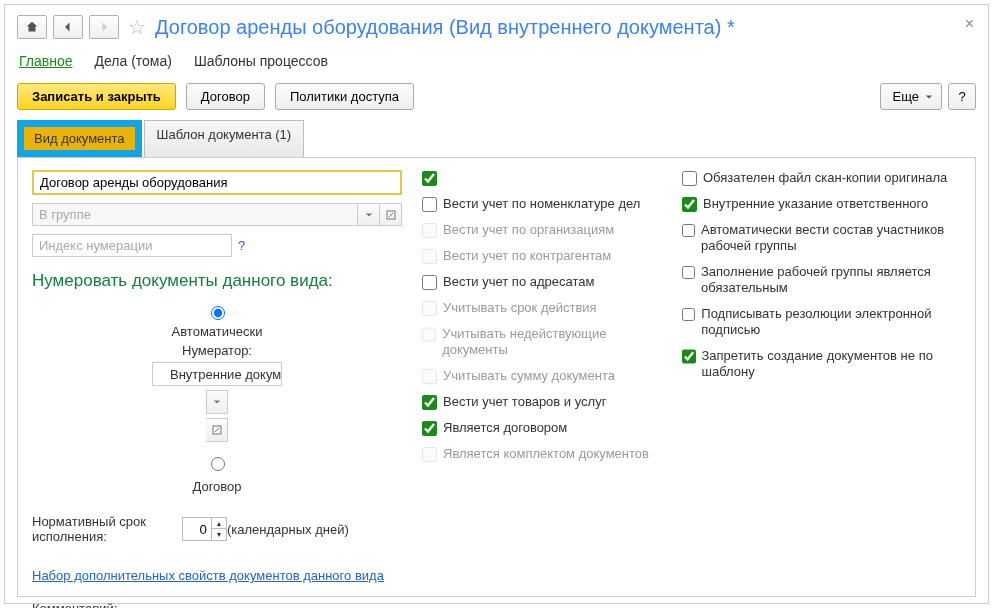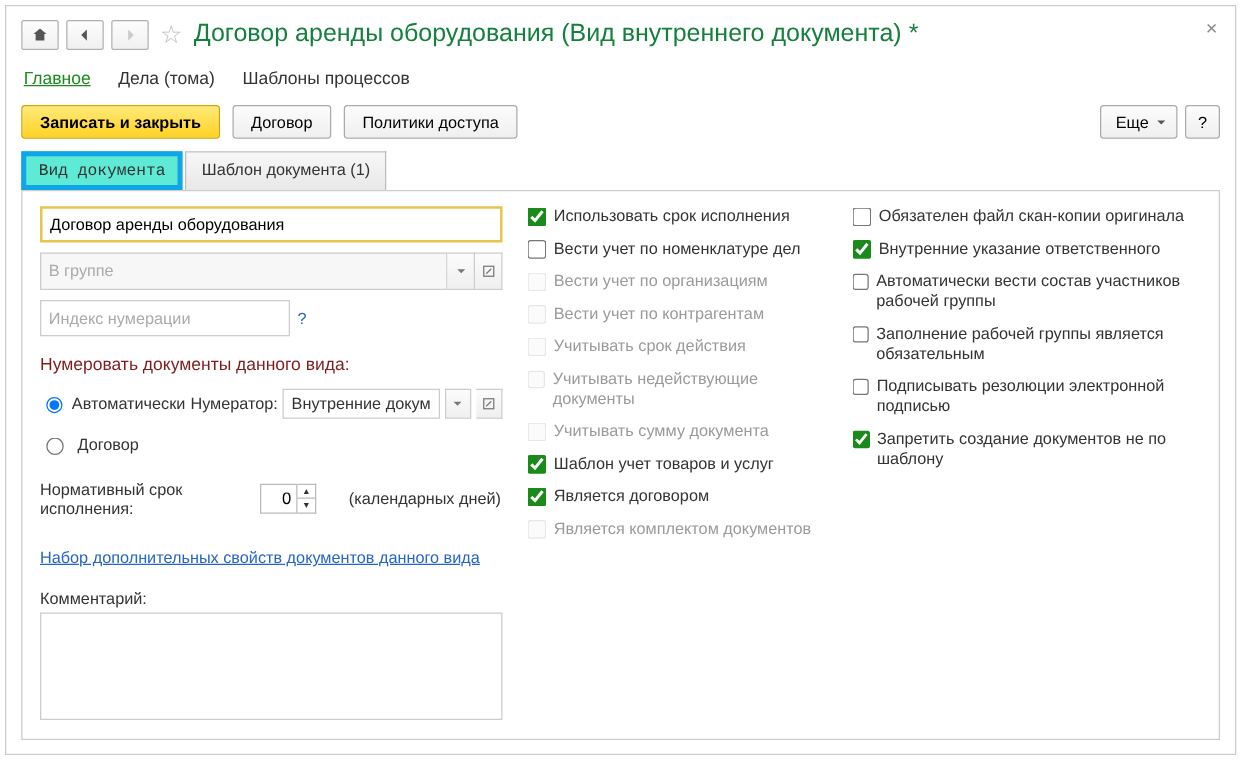--- a/index.html
+++ b/index.html
@@ -26,21 +26,21 @@
     height: 24px; width: 30px;
     border: 1px solid #b0b0b0;
     border-radius: 2px;
     background: linear-gradient(#fdfdfd,#f0f0f0);
     display: inline-flex; align-items: center; justify-content: center;
     cursor: pointer;
   }
   .nav-btn svg { display:block; }
   .nav-btn.disabled { color:#bbb; }
   .star-icon { color:#bbb; font-size:20px; width:24px; text-align:center;}
-  .title { font-size: 20px; color: #15803d; }
+  .title { font-size: 20px; color: #3b82f6; }
   .close-x { position:absolute; top:10px; right:14px; font-size:16px; color:#888; cursor:pointer; }
 
   
   .main-nav { display:flex; gap:22px; padding: 8px 2px 10px 2px; margin-bottom:4px; }
   .main-nav a { text-decoration:none; color:#333; cursor:pointer; font-size:14px;text-align:center; }
   .main-nav a.active { color:#1a8a1a; text-decoration:underline; }
 
   
   .toolbar { display:flex; justify-content:space-between; align-items:center; margin-bottom:10px;}
   .toolbar-left { display:flex; gap:10px;}
@@ -61,24 +61,23 @@
   .tabs { display:flex; gap:0; margin-bottom:0; }
   .tab {
     border:1px solid #bdbdbd;
     background:linear-gradient(#f7f7f7,#e8e8e8);
     padding:6px 12px; font-size:13px;
     border-bottom:none;
     cursor:pointer;
     margin-right:2px;
   }
   .tab.active-highlight {
-    border:4px solid #0ea5e9;
-    background:#5eead4;
+    border:7px solid #0ea5e9;
+    background:#eab308;
     padding:4px 10px;
-    font-family:Liberation Mono, monospace;
   }
 
   
   .content {
     border:1px solid #cdcdcd;
     border-top:1px solid #cdcdcd;
     padding:12px 14px;
     display:flex;
     gap:20px;
     height:440px;
@@ -99,32 +98,32 @@
   .field input::placeholder { color:#aaa; }
   .mini-btn {
     width:22px; border:1px solid #ccc; border-left:none;
     background:linear-gradient(#fcfcfc,#efefef);
     display:inline-flex;align-items:center;justify-content:center;
     cursor:pointer; font-size:11px;
   }
   .q-hint { color:#2566c4; margin-left:6px; align-self:center; cursor:pointer;}
   .disabled-input input { background:#f7f7f7; color:#aaa;}
 
-  .section-title { color:#7f1d1d; font-size:14px; margin-top:6px;}
-  .radio-line { display:flex; align-items:center; gap:8px; margin-top:4px;}
+  .section-title { color:#15803d; font-size:17px; margin-top:6px;}
+  .radio-line { display:flex; align-items:center; gap:8px; margin-top:4px;flex-direction:column;}
   .radio-line input[type=radio]{ width:14px;height:14px;}
   .radio-line label{ cursor:pointer;}
   .numerator-row { display:flex; align-items:center; gap:4px;}
   .numerator-row .sel {
-    border:1px solid #ccc; height:24px; width:130px; padding:2px 6px;
+    border:1px solid #ccc; height:24px; width:130px; padding:2px 17px;
     font-size:13px; overflow:hidden; white-space:nowrap;
     display:flex;align-items:center;
   }
 
-  .norm-row { display:flex; align-items:center; gap:26px; margin-top:12px;}
+  .norm-row { display:flex; align-items:center; gap:0; margin-top:12px;}
   .norm-row .lbl { width:150px; line-height:15px;}
   .spinner {
     display:flex; align-items:stretch; height:24px;
   }
   .spinner input {
     width:30px; border:1px solid #bbb; text-align:right; padding:0 4px;
   }
   .spinner .spins { display:flex;flex-direction:column; border:1px solid #bbb; border-left:none;}
   .spinner .spins div{ height:11px; width:14px; font-size:7px; text-align:center; line-height:11px; cursor:pointer;}
   .spinner .spins div:first-child{border-bottom:1px solid #bbb;}
@@ -271,49 +270,52 @@
 
       <div class="comment-block">
         <div>Комментарий:</div>
         <textarea style=""></textarea>
       </div>
     </div>
 
     <div class="col-mid" id="mid-checks">
         <div class="chk">
           <input type="checkbox" checked="" style="">
-          <span>Использовать срок исполнения</span>
         </div>
         <div class="chk">
           <input type="checkbox" style="">
           <span>Вести учет по номенклатуре дел</span>
         </div>
         <div class="chk disabled">
           <input type="checkbox" disabled="" style="">
           <span>Вести учет по организациям</span>
         </div>
         <div class="chk disabled">
           <input type="checkbox" disabled="" style="">
           <span>Вести учет по контрагентам</span>
         </div>
+        <div class="chk">
+          <input type="checkbox" style="">
+          <span>Вести учет по адресатам</span>
+        </div>
         <div class="chk disabled">
           <input type="checkbox" disabled="" style="">
           <span>Учитывать срок действия</span>
         </div>
         <div class="chk disabled">
           <input type="checkbox" disabled="" style="">
           <span>Учитывать недействующие документы</span>
         </div>
         <div class="chk disabled">
           <input type="checkbox" disabled="" style="">
           <span>Учитывать сумму документа</span>
         </div>
         <div class="chk">
           <input type="checkbox" checked="" style="">
-          <span>Шаблон учет товаров и услуг</span>
+          <span>Вести учет товаров и услуг</span>
         </div>
         <div class="chk">
           <input type="checkbox" checked="" style="">
           <span>Является договором</span>
         </div>
         <div class="chk disabled">
           <input type="checkbox" disabled="" style="">
           <span>Является комплектом документов</span>
         </div>
       </div>

